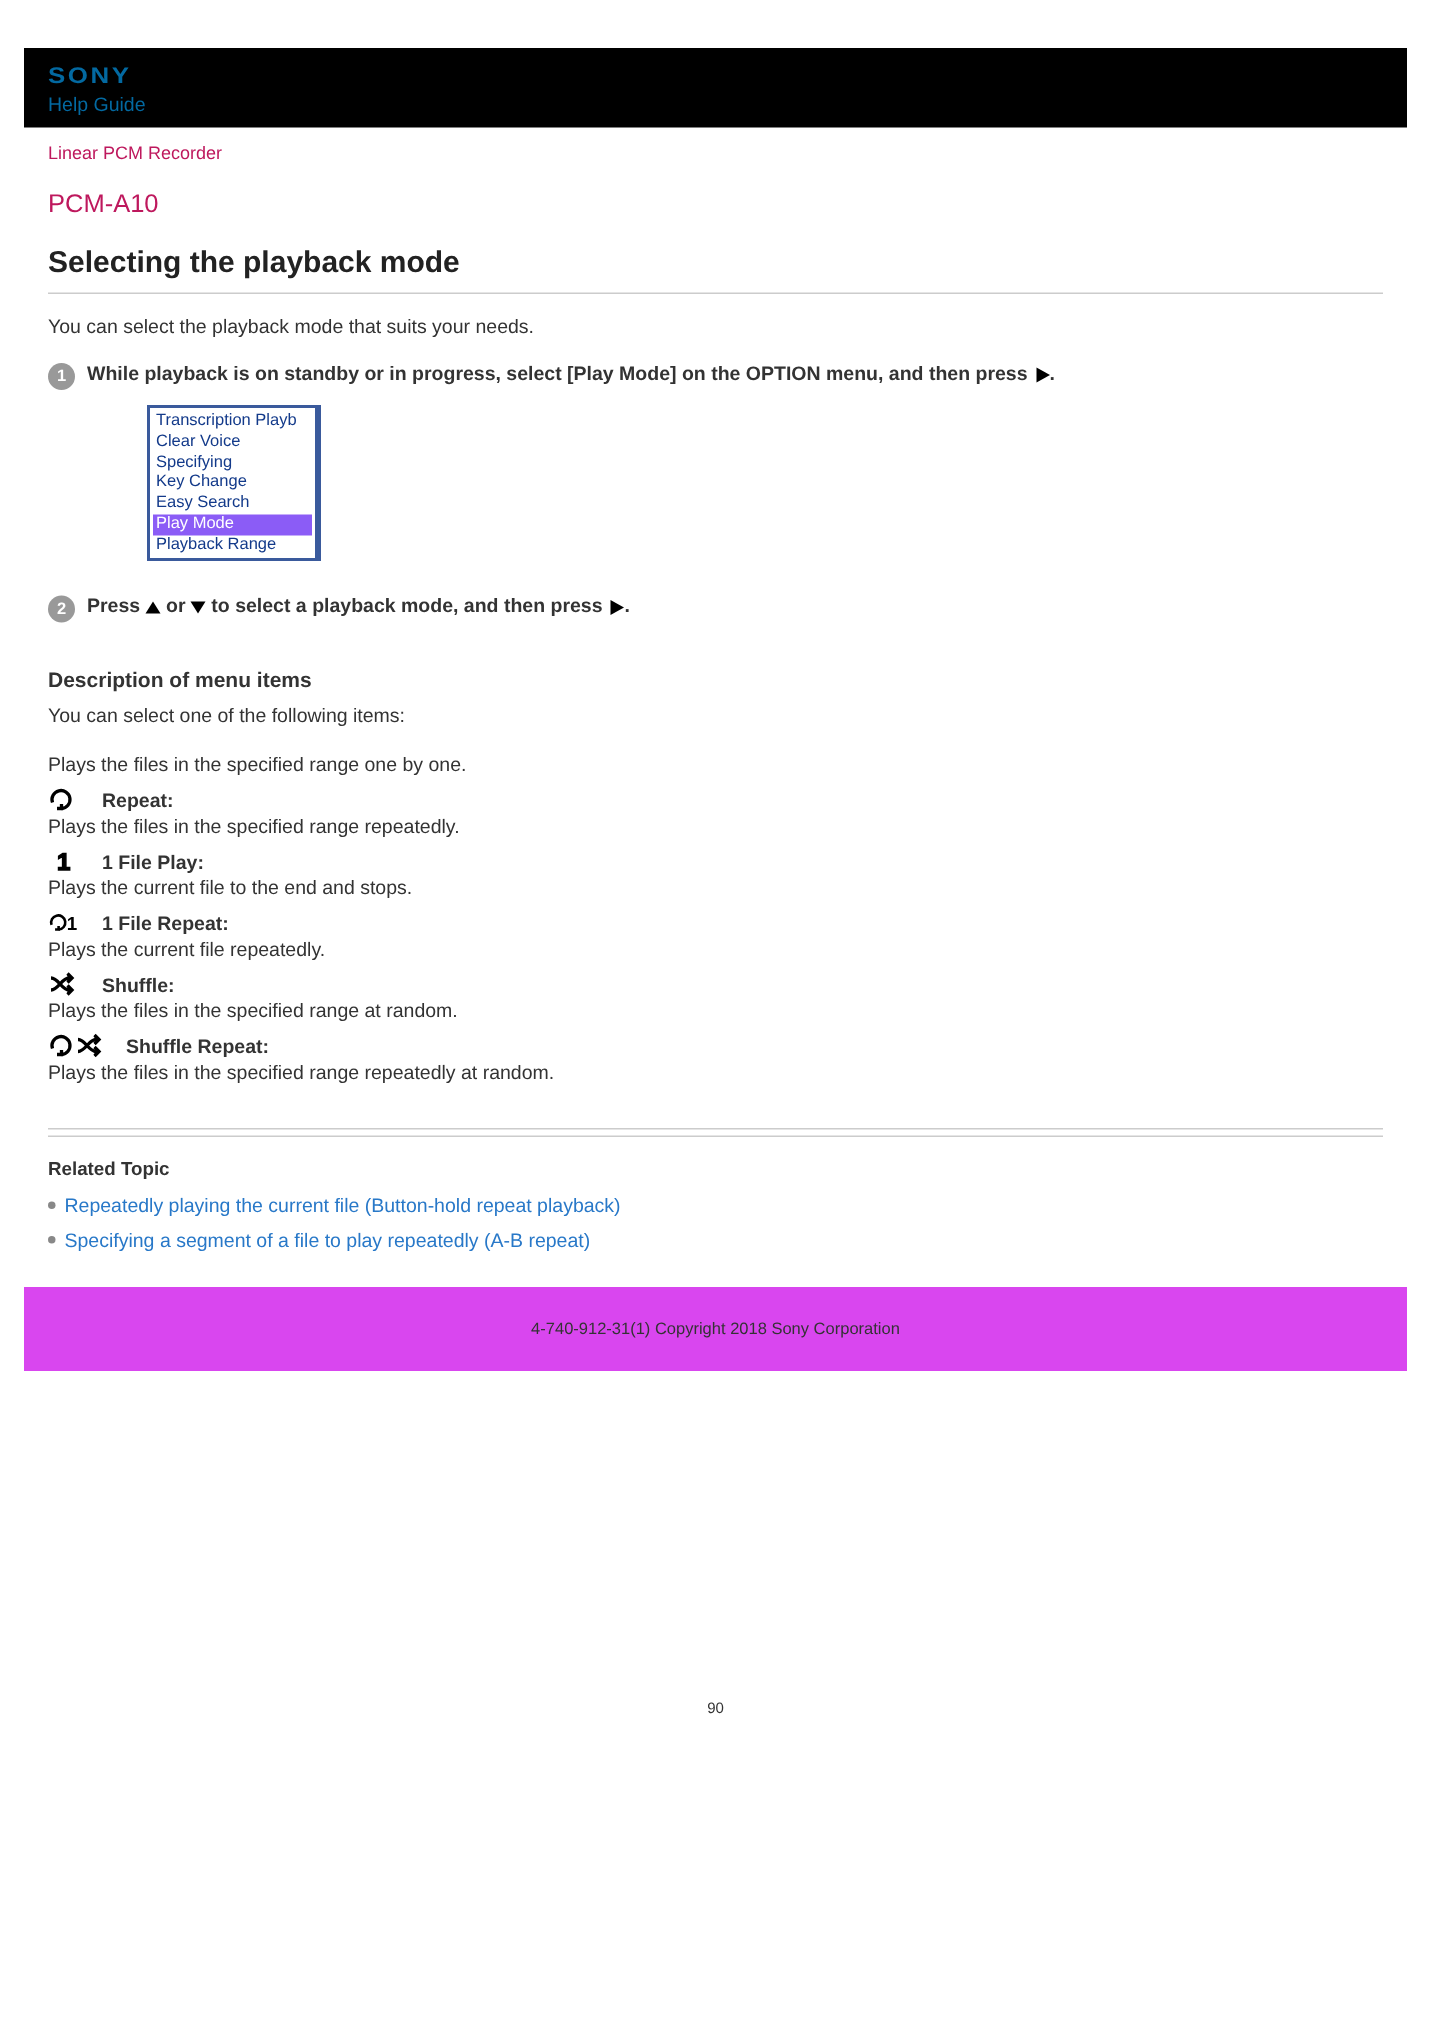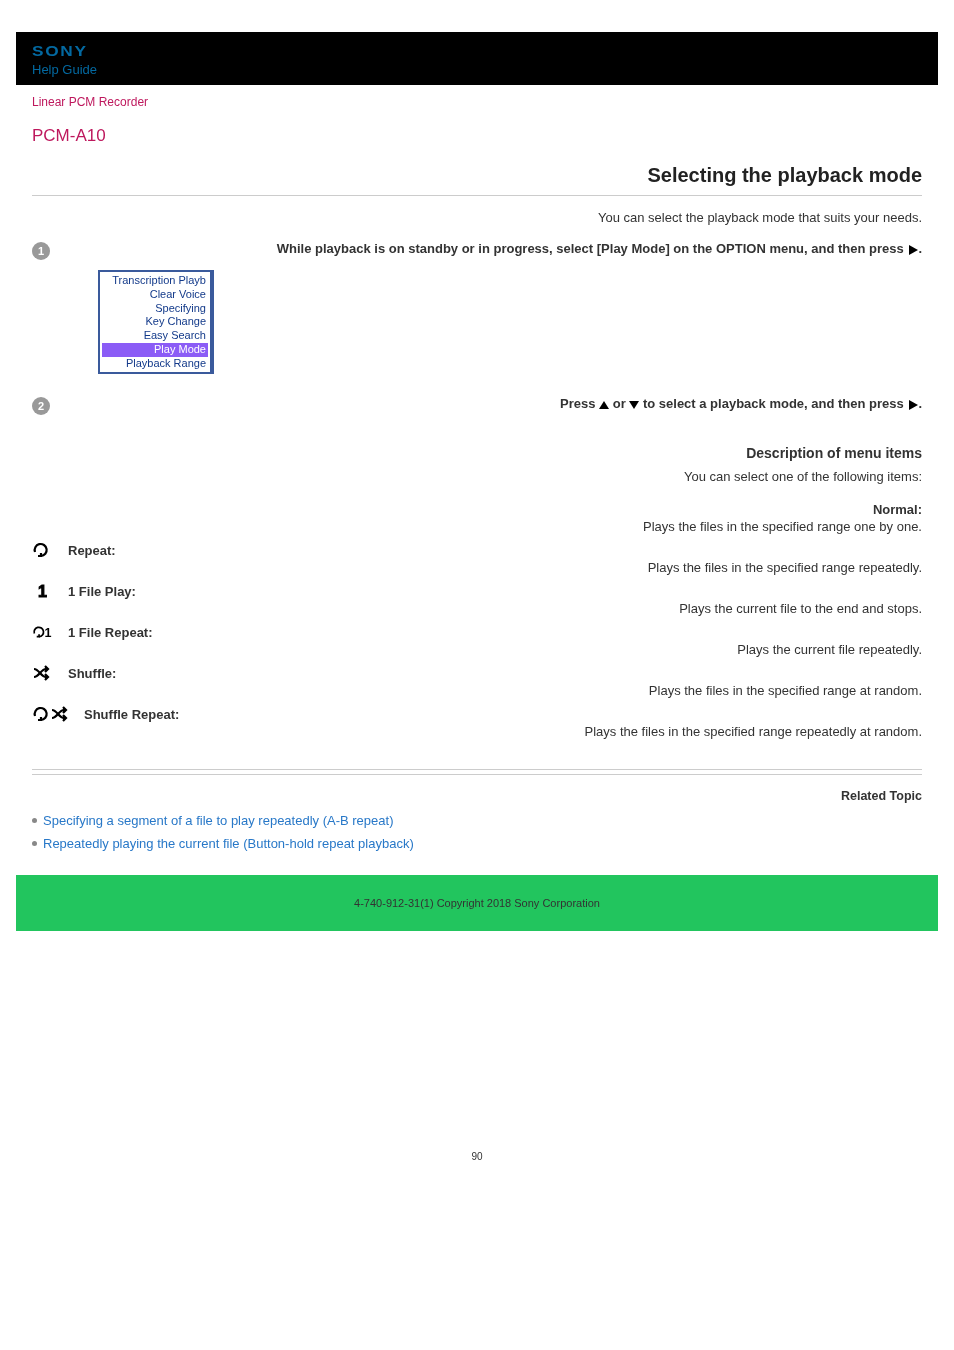--- a/index.html
+++ b/index.html
@@ -35,21 +35,20 @@
     font-size: 12px;
     color: #be185d;
   }
   .product-model {
     font-size: 17px;
     margin-top: 17px;
   }
   .main {
     margin: 0 16px;
     padding: 0 16px;
-    text-align: right;
   }
   h1.page-title {
     font-size: 20px;
     font-weight: bold;
     margin: 18px 0 8px 0;
     color: #222;
   }
   hr.sep {
     border: none;
     border-top: 1px solid #ccc;
@@ -185,21 +184,21 @@
     width: 5px; height: 5px;
     background: #888;
     border-radius: 50%;
     display: inline-block;
   }
   ul.related-list a {
     color: #2878c8;
     text-decoration: none;
   }
   .footer-bar {
-    background: #22c55e;
+    background: #d946ef;
     margin: 24px 16px 0 16px;
     padding: 22px 0;
     text-align: center;
     font-size: 11px;
     color: #333;
   }
   .page-num {
     text-align: center;
     font-size: 10px;
     color: #333;
@@ -251,21 +250,20 @@
         <span>Press </span><span class="inline-icon up-icon"></span><span> or </span><span class="inline-icon down-icon"></span><span> to select a playback mode, and then press</span>
         <span class="inline-icon play-icon"></span><span>.</span>
       </span>
     </div>
   </div>
 
   <h2 class="section-title">Description of menu items</h2>
   <p class="section-desc">You can select one of the following items:</p>
 
   <dl class="items">
-    <dt class="no-icon">Normal:</dt>
     <dd>Plays the files in the specified range one by one.</dd>
 
     <dt>
       <span class="mode-icon">
         <svg width="20" height="16" viewBox="0 0 20 16" fill="none" stroke-width="2.2">
           <path d="M3 10 A6 6 0 1 1 9 14" stroke="black" fill="none"></path>
           <path d="M6 14 L9 14 L9 11" stroke="black" fill="none"></path>
         </svg>
       </span>
       <span>Repeat:</span>
@@ -324,24 +322,24 @@
     </dt>
     <dd>Plays the files in the specified range repeatedly at random.</dd>
   </dl>
 
   <hr class="related-sep-outer">
   <hr class="related-sep-inner">
 
   <h3 class="related-title">Related Topic</h3>
   <ul class="related-list">
     <li>
-      <a href="#">Specifying a segment of a file to play repeatedly (A-B repeat)</a>
+      <a href="#">Repeatedly playing the current file (Button-hold repeat playback)</a>
     </li>
     <li>
-      <a href="#">Repeatedly playing the current file (Button-hold repeat playback)</a>
+      <a href="#">Specifying a segment of a file to play repeatedly (A-B repeat)</a>
     </li>
   </ul>
 </div>
 
 <div class="footer-bar">
   <span>4-740-912-31(1) Copyright 2018 Sony Corporation</span>
 </div>
 
 <div class="page-num">90</div>
 

